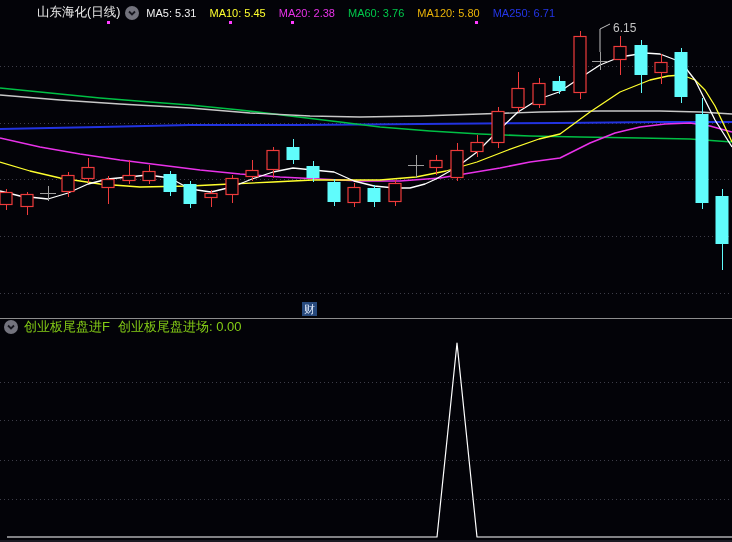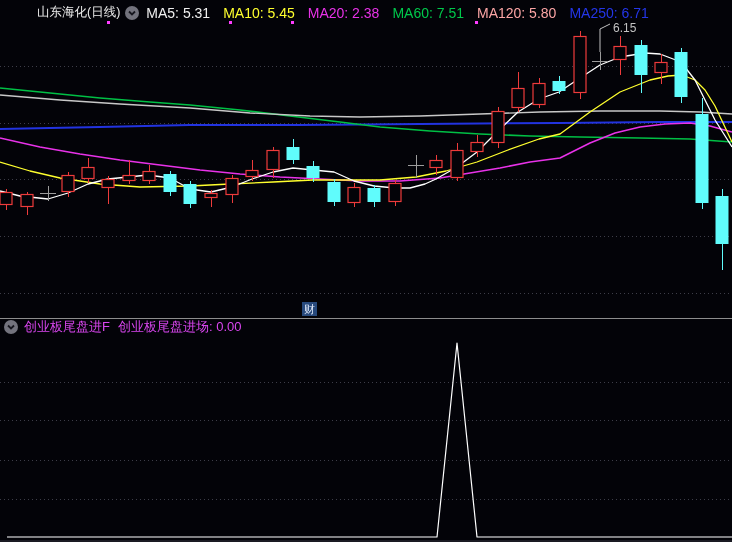--- a/index.html
+++ b/index.html
@@ -13,31 +13,31 @@
   .topbar{
     position:absolute;left:0;top:0;width:732px;height:25px;z-index:5;
     display:flex;align-items:center;background:transparent;padding-left:33px;
   }
   .title{color:#ececec;font-size:12.5px;margin-left:4px;white-space:nowrap;}
   .chev{
     width:14px;height:14px;border-radius:50%;background:#73737d;
     margin-left:5px;display:flex;align-items:center;justify-content:center;flex:0 0 auto;
   }
   .chev svg{display:block;}
-  .ma-row{display:flex;margin-left:7px;font-size:14px;white-space:nowrap;}
+  .ma-row{display:flex;margin-left:7px;font-size:11px;white-space:nowrap;}
   .ma-item{margin-right:13px;}
   .pink-dot{position:absolute;top:21px;width:3px;height:3px;background:#ff3cff;z-index:6;}
   .tag-cai{
     position:absolute;left:302px;top:302px;z-index:5;
     background:#27497c;color:#e8f0ff;font-size:11px;line-height:14px;
     padding:0 2px;height:14px;
   }
   .sub-header{
     position:absolute;left:0;top:319px;height:16px;z-index:5;
-    display:flex;align-items:center;color:#d946ef;font-size:13px;white-space:nowrap;
+    display:flex;align-items:center;color:#84cc16;font-size:13px;white-space:nowrap;
   }
   .sub-header .chev{margin-left:4px;}
   .sub-name{margin-left:6px;}
   .sub-formula{margin-left:8px;text-align:right;}
 </style>
 </head>
 <body>
 
 <svg id="chart-svg" width="732" height="542" viewBox="0 0 732 542">
     <line x1="0" y1="66.5" x2="732" y2="66.5" stroke="#3d3d48" stroke-width="1" stroke-dasharray="1 3"></line>
@@ -171,22 +171,22 @@
   <span class="title">山东海化(日线)</span>
   <span class="chev">
     <svg width="10" height="10" viewBox="0 0 10 10">
       <polyline points="2,3.5 5,6.5 8,3.5" fill="none" stroke="#16161e" stroke-width="1.8"></polyline>
     </svg>
   </span>
   <span class="ma-row" id="ma-row">
       <span class="ma-item" style="color: rgb(240, 240, 240);">MA5: 5.31</span>
       <span class="ma-item" style="color: rgb(255, 255, 46);">MA10: 5.45</span>
       <span class="ma-item" style="color: rgb(232, 50, 232);">MA20: 2.38</span>
-      <span class="ma-item" style="color: rgb(0, 200, 75);">MA60: 7.51</span>
-      <span class="ma-item" style="color: #fca5a5; text-align: center;">MA120: 5.80</span>
+      <span class="ma-item" style="color: rgb(0, 200, 75);">MA60: 3.76</span>
+      <span class="ma-item" style="color: #eab308; text-align: center;">MA120: 5.80</span>
       <span class="ma-item" style="color: rgb(36, 54, 232);">MA250: 6.71</span>
     </span>
 </div>
 <div id="dots">
     <span class="pink-dot" style="left: 107px;"></span>
     <span class="pink-dot" style="left: 229px;"></span>
     <span class="pink-dot" style="left: 291px;"></span>
     <span class="pink-dot" style="left: 475px;"></span>
   </div>
 

